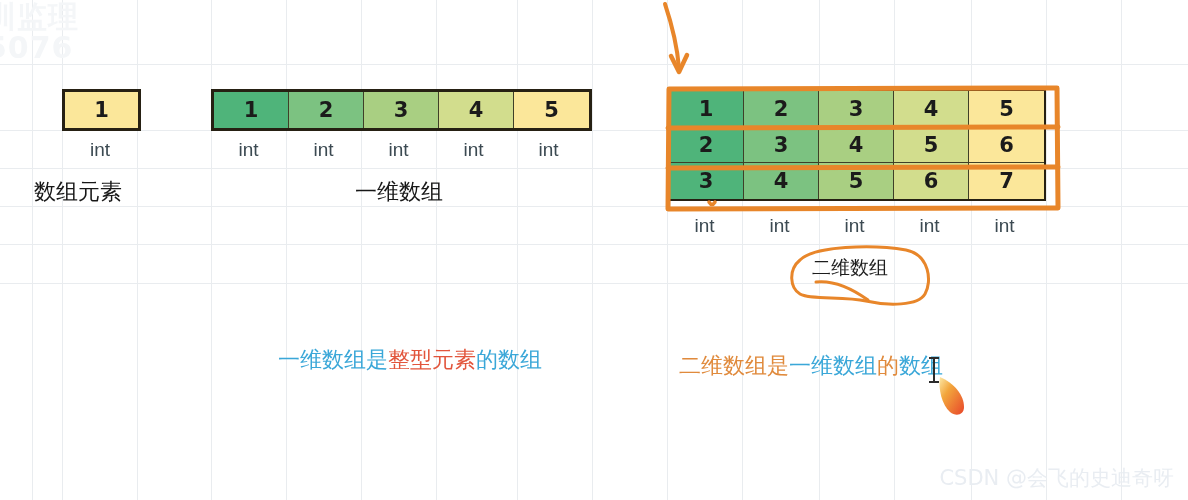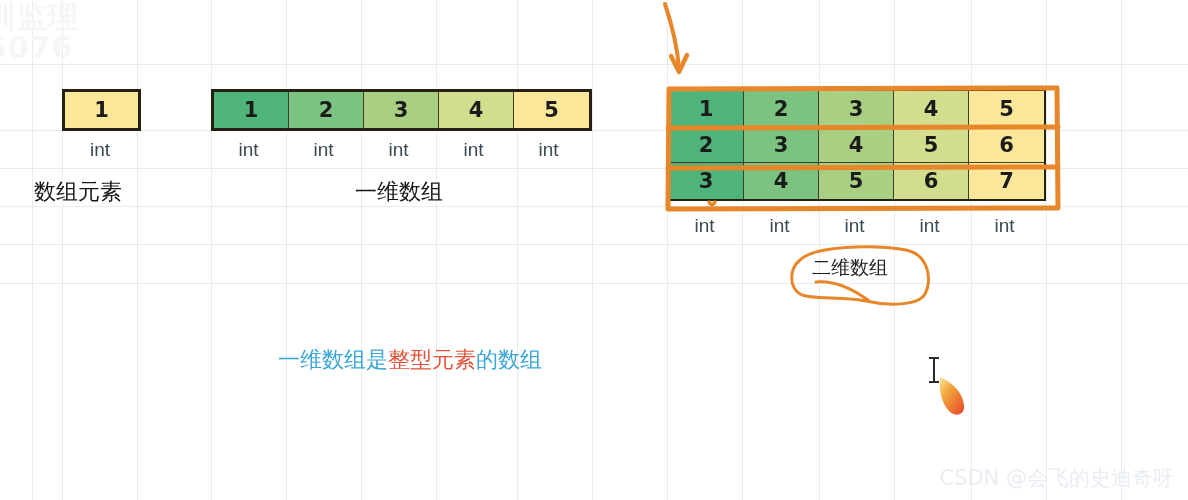--- a/index.html
+++ b/index.html
@@ -231,20 +231,23 @@
              C 138 62, 108 62, 86 57 C 64 52, 30 56, 20 50
              C 10 44, 8 26, 20 16 Z" stroke="#e8862a" stroke-width="3" fill="none" stroke-linejoin="round"></path>
     <path d="M36 38 C 54 36, 74 46, 88 56" stroke="#e8862a" stroke-width="3" fill="none" stroke-linecap="round"></path>
   </svg>
 
 
   <div class="expl" id="expl-2">
     <span class="t-blue">一维数组是</span><span class="t-red">整型元素</span><span class="t-blue">的数组</span>
   </div>
 
+  <div class="expl" id="expl-3">
+    <span class="t-orange">二维数组是</span><span class="t-blue">一维数组</span><span class="t-orange">的</span><span class="t-blue">数组</span>
+  </div>
 
   <div id="ibeam"></div>
   <svg id="pen-cursor" width="36" height="44" viewBox="0 0 36 44">
     <defs>
       <linearGradient id="penGrad" x1="0" y1="0" x2="1" y2="1">
         <stop offset="0%" stop-color="#fde9a8"></stop>
         <stop offset="35%" stop-color="#f2a63c"></stop>
         <stop offset="100%" stop-color="#e8462a"></stop>
       </linearGradient>
     </defs>

